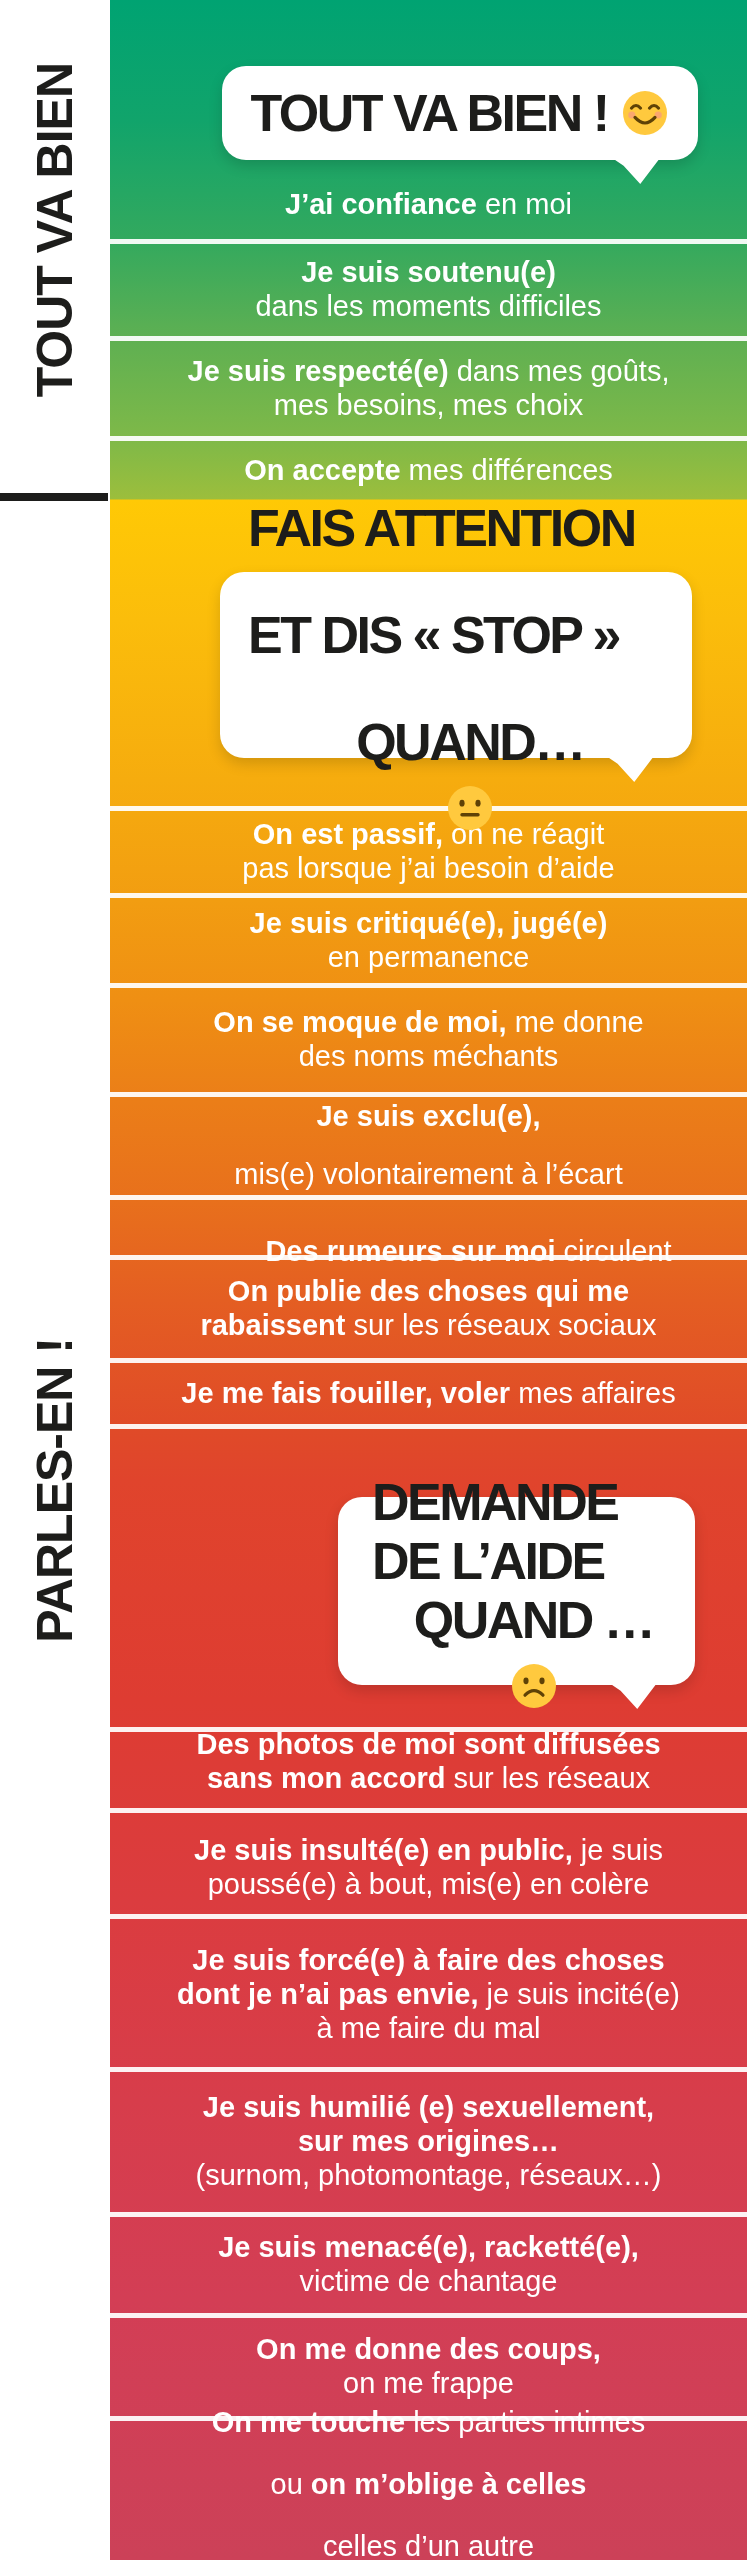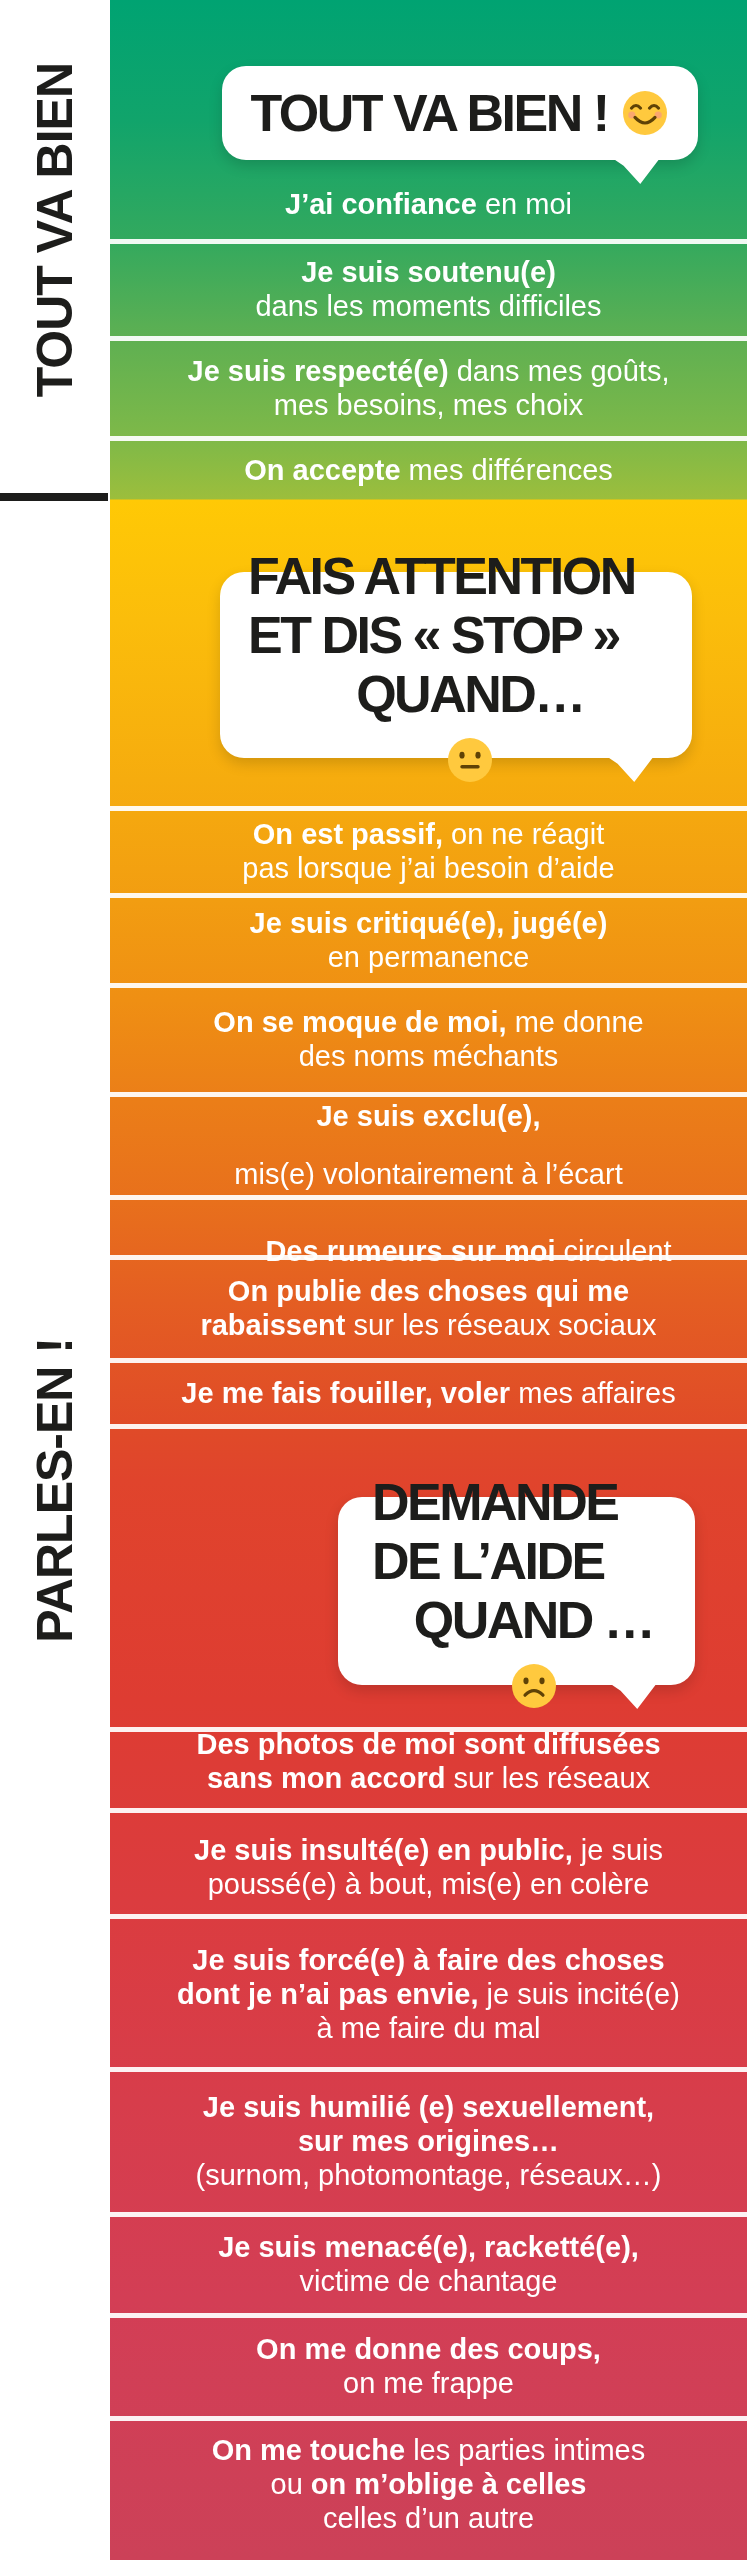--- a/index.html
+++ b/index.html
@@ -43,21 +43,21 @@
     box-shadow:0 6px 14px rgba(0,0,0,.15);color:#1d1d1b;z-index:5;
   }
   .bubble::after{
     content:"";position:absolute;right:38px;bottom:-24px;width:52px;height:26px;
     background:#ffffff;clip-path:polygon(8% 0,100% 0,62% 100%,30% 30%);
   }
   .bubble .headline{font-weight:700;letter-spacing:-2.5px;font-size:52px;line-height:59px;}
   #bubble-green{left:222px;top:66px;width:476px;height:94px;
     display:flex;align-items:center;justify-content:center;gap:14px;}
   #bubble-yellow{left:220px;top:572px;width:472px;height:186px;
-    display:flex;flex-direction:column;justify-content:center;padding-left:28px;box-sizing:border-box;}
+    display:flex;flex-direction:column;justify-content:center;padding-left:28px;box-sizing:border-box;gap:48px;}
   #bubble-red{left:338px;top:1497px;width:357px;height:188px;
     display:flex;flex-direction:column;justify-content:center;padding-left:34px;box-sizing:border-box;}
   .emoji-line{display:flex;align-items:center;gap:12px;flex-direction:column;}
   .emoji{width:48px;height:48px;flex:0 0 auto;}
 </style>
 </head>
 <body>
 
 <div id="poster">
 
@@ -121,21 +121,21 @@
         <div class="line"><span>(surnom, photomontage, réseaux…)</span></div>
       </div>
       <div class="row" style="top: 2215px; height: 98px;">
         <div class="line"><span class="b">Je suis menacé(e), racketté(e),</span></div>
         <div class="line"><span>victime de chantage</span></div>
       </div>
       <div class="row" style="top: 2316px; height: 100px; text-align: center;">
         <div class="line"><span class="b">On me donne des coups,</span></div>
         <div class="line"><span>on me frappe</span></div>
       </div>
-      <div class="row" style="top: 2414px; height: 140px;">
+      <div class="row" style="top: 2414px; height: 140px; gap: 28px;">
         <div class="line"><span class="b">On me touche </span><span>les parties intimes</span></div>
         <div class="line"><span>ou </span><span class="b">on m’oblige à celles</span></div>
         <div class="line"><span>celles d’un autre</span></div>
       </div>
       <div class="divider" style="top: 239px;"></div>
       <div class="divider" style="top: 336px;"></div>
       <div class="divider" style="top: 436px;"></div>
       <div class="divider" style="top: 806px;"></div>
       <div class="divider" style="top: 893px;"></div>
       <div class="divider" style="top: 983px;"></div>

